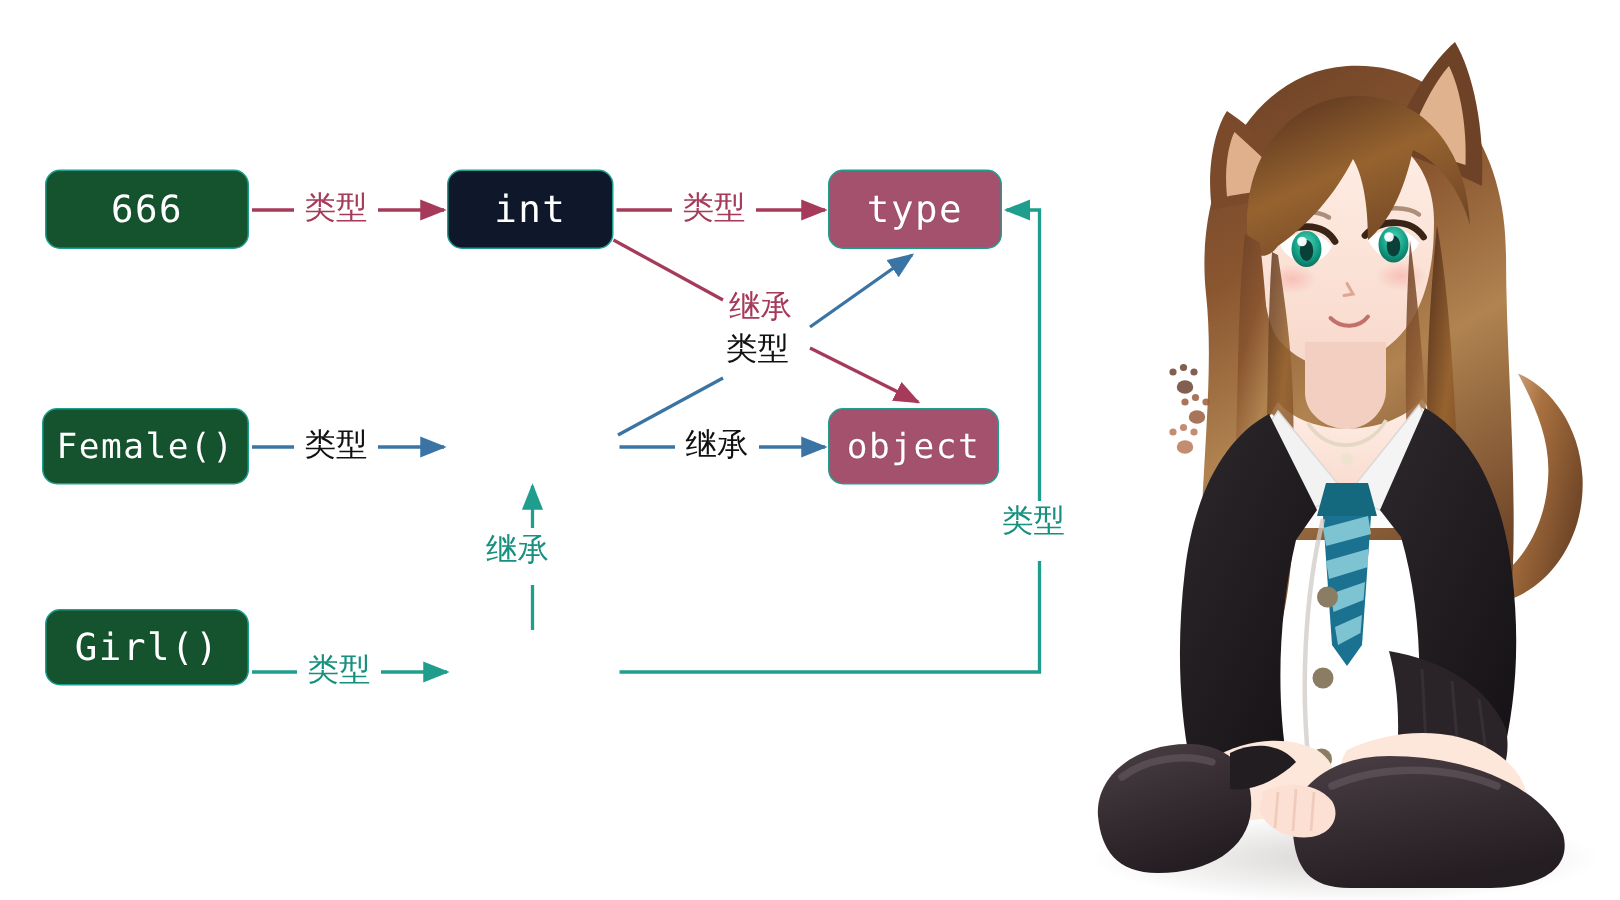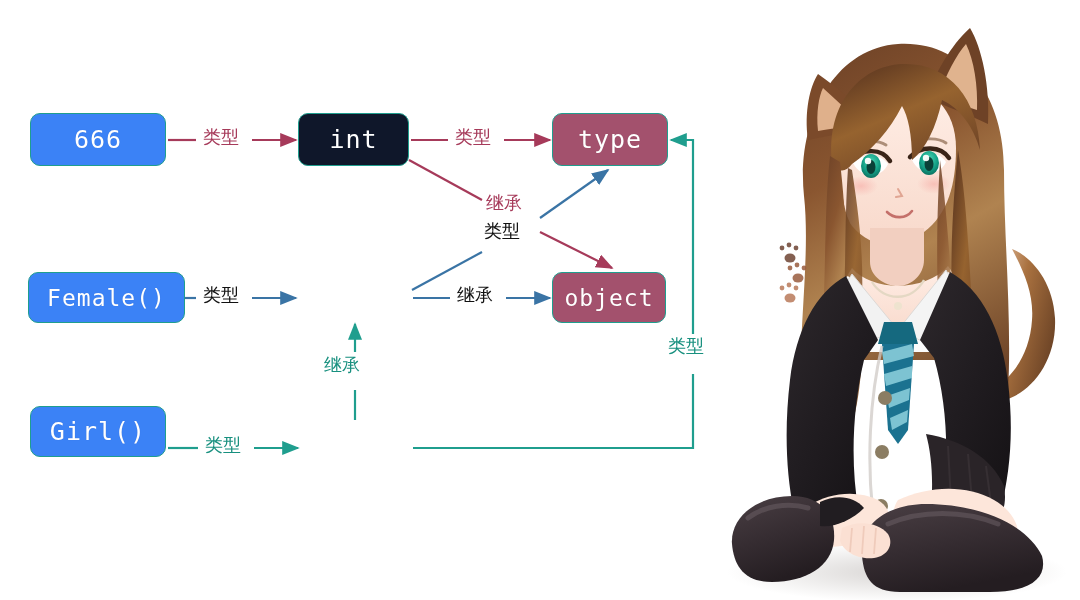--- a/index.html
+++ b/index.html
@@ -32,28 +32,28 @@
     justify-content: center;
     border-radius: 10px;
     border: 1.5px solid #1f9e8e;
     color: #ffffff;
     font-family: "DejaVu Sans Mono", "Liberation Mono", monospace;
     font-size: 25px;
     letter-spacing: 1px;
     box-sizing: border-box;
     text-shadow: 0 0 1px rgba(0,0,0,0.15);
   }
-  .node.teal  { background: #3b82f6; }
+  .node.teal  { background: #14532d; }
   .node.brown { background: #0f172a; }
   .node.wine  { background: #a3516d; }
 
   .edge-label {
     position: absolute;
     font-family: "DejaVu Sans", "Liberation Sans", sans-serif;
-    font-size: 18px;
+    font-size: 21px;
     line-height: 1;
     white-space: nowrap;
     font-weight: 400;
   }
   .lbl-crimson { color: #a63a5a; }
   .lbl-black   { color: #111111; }
   .lbl-green   { color: #18907f; }
 
   
   #illustration {
@@ -125,21 +125,21 @@
     <g>
       <path d="M413,448 L693,448 L693,374" fill="none" stroke="#1f9e8e" stroke-width="2.2"></path>
       <path d="M693,334 L693,140 L671,140" fill="none" stroke="#1f9e8e" stroke-width="2.2" marker-end="url(#ah-green)"></path>
     </g>
   </svg>
 
   <div class="node teal" style="left:30px;  top:113px; width:136px; height:53px;">666</div>
   <div class="node brown" style="left:298px; top:113px; width:111px; height:53px;">int</div>
   <div class="node wine" style="left:552px; top:113px; width:116px; height:53px;">type</div>
 
-  <div class="node teal" style="left:28px;  top:272px; width:157px; height:51px; font-size:23px;text-align:center;">Female()</div>
+  <div class="node teal" style="left:28px;  top:272px; width:138px; height:51px; font-size:23px;text-align:center;">Female()</div>
   <div class="node wine" style="left:552px; top:272px; width:114px; height:51px; font-size:23px;">object</div>
 
   <div class="node teal" style="left:30px;  top:406px; width:136px; height:51px;">Girl()</div>
 
   <div class="edge-label lbl-crimson" style="left:203px; top:128px;">类型</div>
   <div class="edge-label lbl-crimson" style="left:455px; top:128px;">类型</div>
   <div class="edge-label lbl-crimson" style="left:486px; top:194px;">继承</div>
   <div class="edge-label lbl-black" style="left:484px; top:222px;">类型</div>
   <div class="edge-label lbl-black" style="left:203px; top:286px;">类型</div>
   <div class="edge-label lbl-black" style="left:457px; top:286px;">继承</div>

